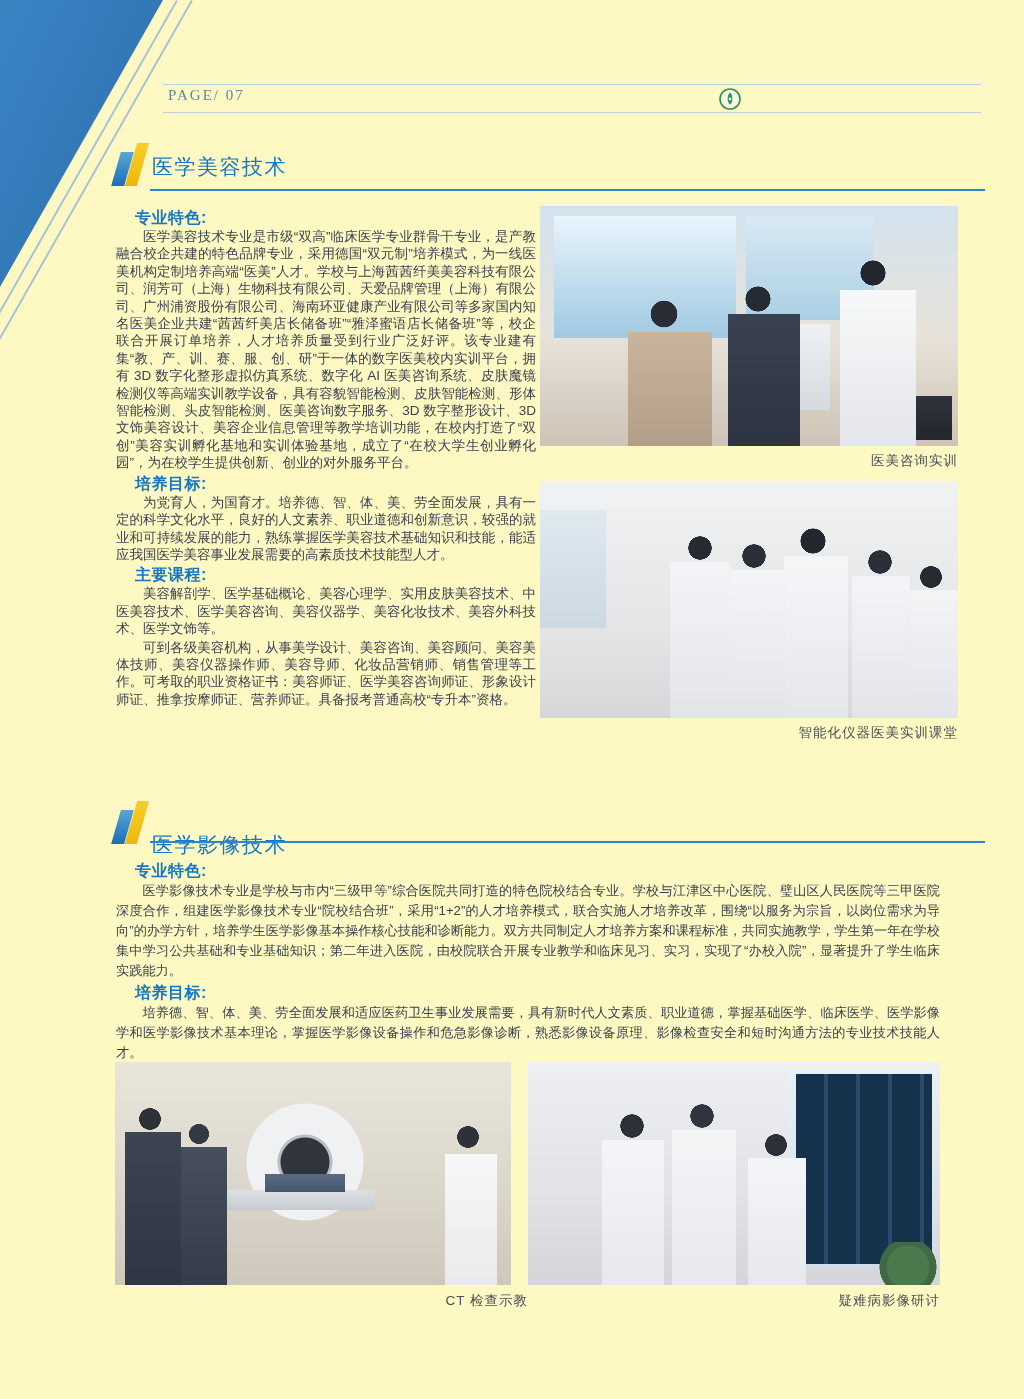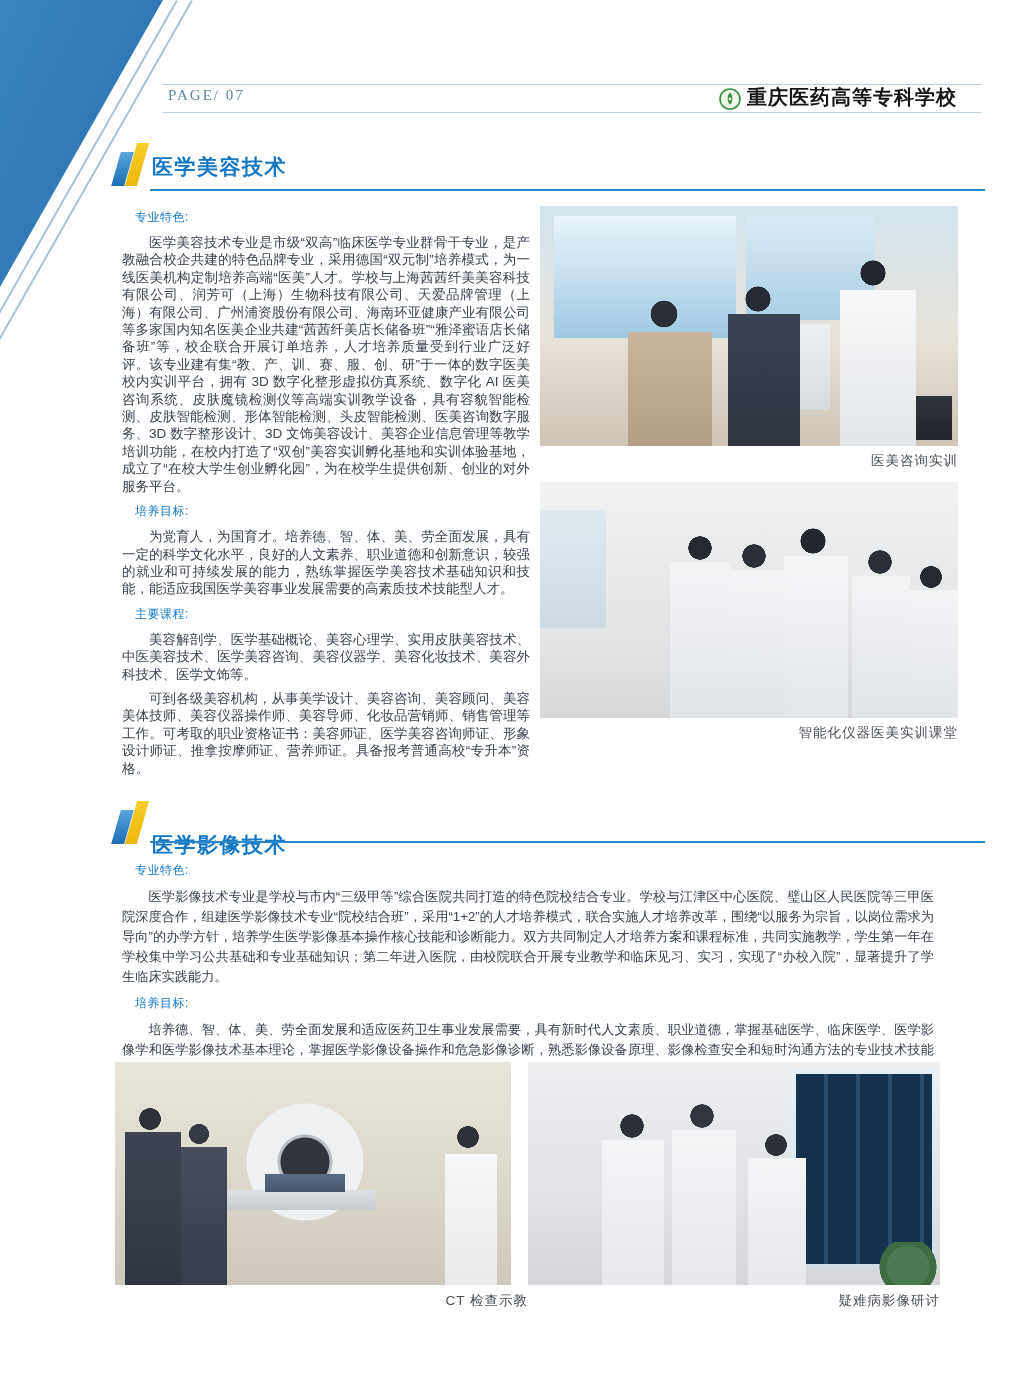--- a/index.html
+++ b/index.html
@@ -1,19 +1,19 @@
 <!DOCTYPE html>
 <html><head>
 <meta charset="utf-8">
 <style>
   * { margin:0; padding:0; box-sizing:border-box; }
   html,body { background:#888; }
   #page {
     position:relative; width:1024px; height:1399px; margin:0 auto;
-    background:#ffffff; overflow:hidden;
+    background:#fef9c3; overflow:hidden;
     font-family:"Liberation Sans", sans-serif; color:#3a424e;
   }
   
   .corner-tri {
     position:absolute; left:0; top:0; width:163px; height:287px;
     background:linear-gradient(115deg,#3b85c3,#2a6dad);
     clip-path:polygon(0 0,100% 0,0 100%);
   }
   .diag { position:absolute; top:0; width:2px; height:430px; background:#a6c3d6; transform-origin:0 0; transform:rotate(29.6deg); }
   .diag1 { left:176px; } .diag2 { left:191px; }
@@ -28,27 +28,27 @@
   .school-name {
     position:absolute; left:747px; top:84px; width:215px;
     font-family:"DejaVu Serif", serif; font-weight:700; font-size:20px;
     letter-spacing:1px; color:#161616; white-space:nowrap;
   }
   
   .marker { position:absolute; width:32px; height:46px; }
   .marker .bar-b { position:absolute; left:2px; top:9px; width:13px; height:34px; transform:skewX(-16deg); background:linear-gradient(180deg,#5aa5dc,#1b6fb3); }
   .marker .bar-y { position:absolute; left:17px; top:0; width:12px; height:43px; transform:skewX(-16deg); background:linear-gradient(180deg,#f8ce2b,#edb70a); }
   .m1 { left:114px; top:143px; } .m2 { left:114px; top:801px; }
-  .sec-title { position:absolute; left:152px; color:#1377c5; font-size:21px; font-weight:bold; letter-spacing:1.5px; }
+  .sec-title { position:absolute; left:152px; color:#1377c5; font-size:21px; font-weight:normal; letter-spacing:1.5px; }
   .t1 { top:153px; } .t2 { top:811px;margin-top:20px; }
   .sec-line { position:absolute; left:150px; width:835px; height:2px; background:#2b86ca; }
   .l1 { top:189px; } .l2 { top:841px; }
   
-  .blk h3 { margin:2px 0 1px 20px; color:#1377c5; font-size:12px; font-weight:normal; line-height:19px; letter-spacing:0.5px; }
-  .blk p  { margin:7px; text-indent:2em; text-align:justify; }
+  .blk h3 { margin:2px 0 1px 20px; color:#1377c5; font-size:16px; font-weight:bold; line-height:19px; letter-spacing:0.5px; }
+  .blk p  { margin:1px; text-indent:2em; text-align:justify; }
   .col-s1 { position:absolute; left:115px; top:206px; width:422px; }
   .col-s1 p { font-size:13.5px; line-height:17.4px; }
   .body-s2 { position:absolute; left:115px; top:859px; width:826px; }
   .body-s2 p { font-size:13.2px; line-height:20px; }
   
   .photo { position:absolute; background-repeat:no-repeat; }
   .cap { position:absolute; text-align:right; font-size:13.5px; color:#4a4f55; letter-spacing:1px; }
   .ph1 { left:540px; top:206px; width:418px; height:240px;
     background-image:
       radial-gradient(circle,#23262e 58%,rgba(0,0,0,0) 60%),
@@ -130,21 +130,20 @@
 
   <div class="hline hline-top"></div>
   <div class="page-label">PAGE/ 07</div>
   <div class="logo">
     <svg width="22" height="22" viewBox="0 0 22 22">
       <circle cx="11" cy="11" r="10" fill="#f2f8ec" stroke="#3a9043" stroke-width="1.6"></circle>
       <path d="M11 4.5 C7.8 7.8 7.8 13.4 11 16.8 C14.2 13.4 14.2 7.8 11 4.5 Z" fill="#3a9043"></path>
       <circle cx="11" cy="11" r="1.4" fill="#e8f3dc"></circle>
     </svg>
   </div>
-  <div class="school-name">重庆医药高等专科学校</div>
   <div class="hline hline-bot"></div>
 
   <div class="marker m1">
     <span class="bar-b"></span>
     <span class="bar-y"></span>
   </div>
   <div class="sec-title t1">医学美容技术</div>
   <div class="sec-line l1"></div>
 
   <div class="col-s1">

